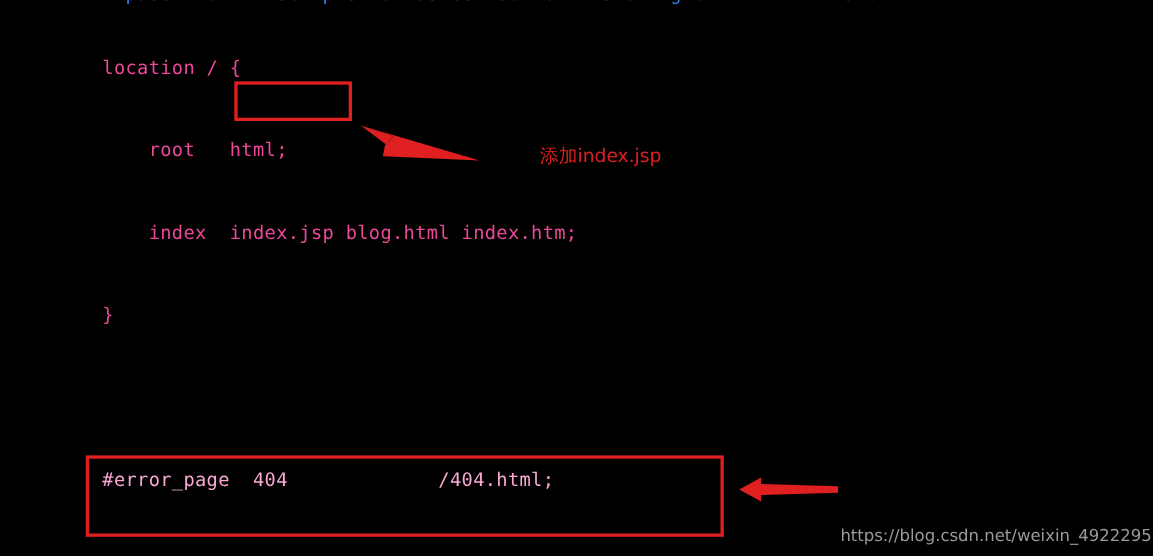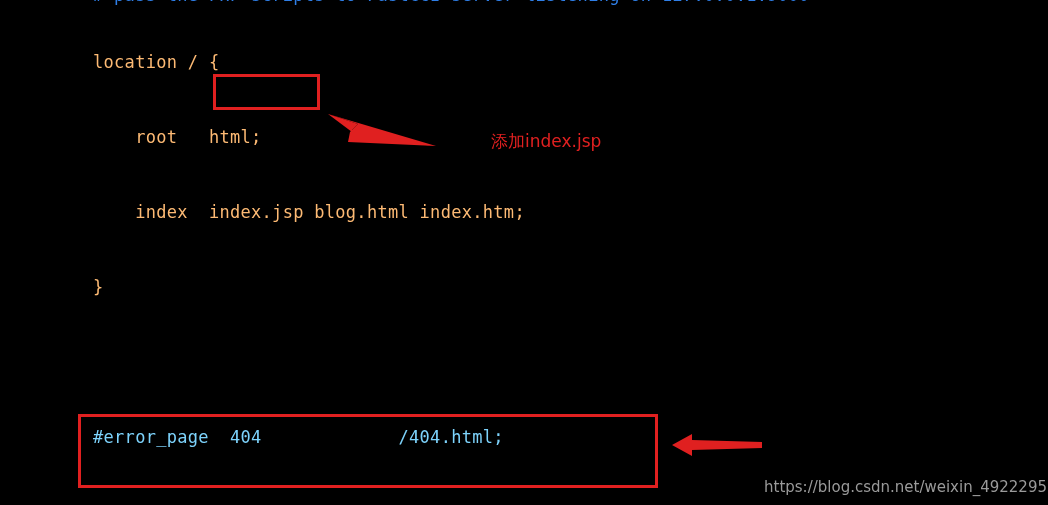--- a/index.html
+++ b/index.html
@@ -22,22 +22,22 @@
     left: 93px;
     top: 0px;
     font-family: "DejaVu Sans Mono", "Liberation Mono", monospace;
     font-size: 17px;
     line-height: 25px;
     letter-spacing: 0.3px;
     white-space: pre;
     color: #d8d8d8;
   }
   .ln { display: block; height: 25px; }
-  .cmt { color: #7dd3fc; }
-  .plain { color: #fdba74; }
+  .cmt { color: #f9a8d4; }
+  .plain { color: #ec4899; }
 
   
   .redbox {
     position: absolute;
     border: 3px solid #e02020;
     box-sizing: border-box;
     pointer-events: none;
   }
   #box-indexjsp {
     left: 213px;

